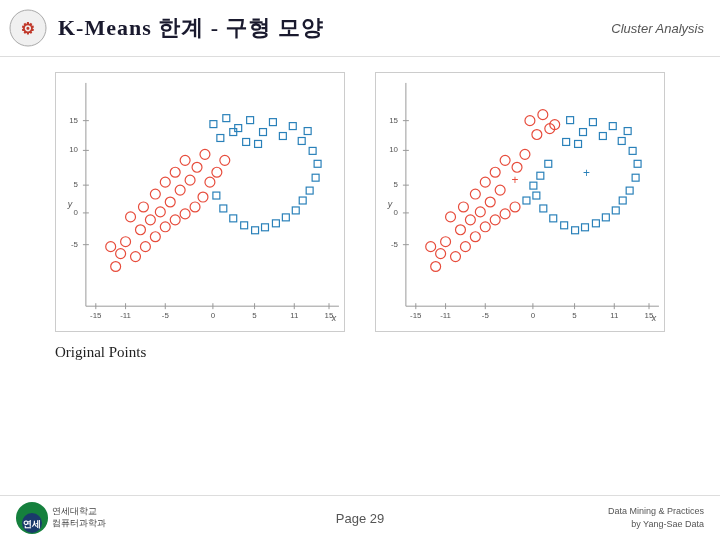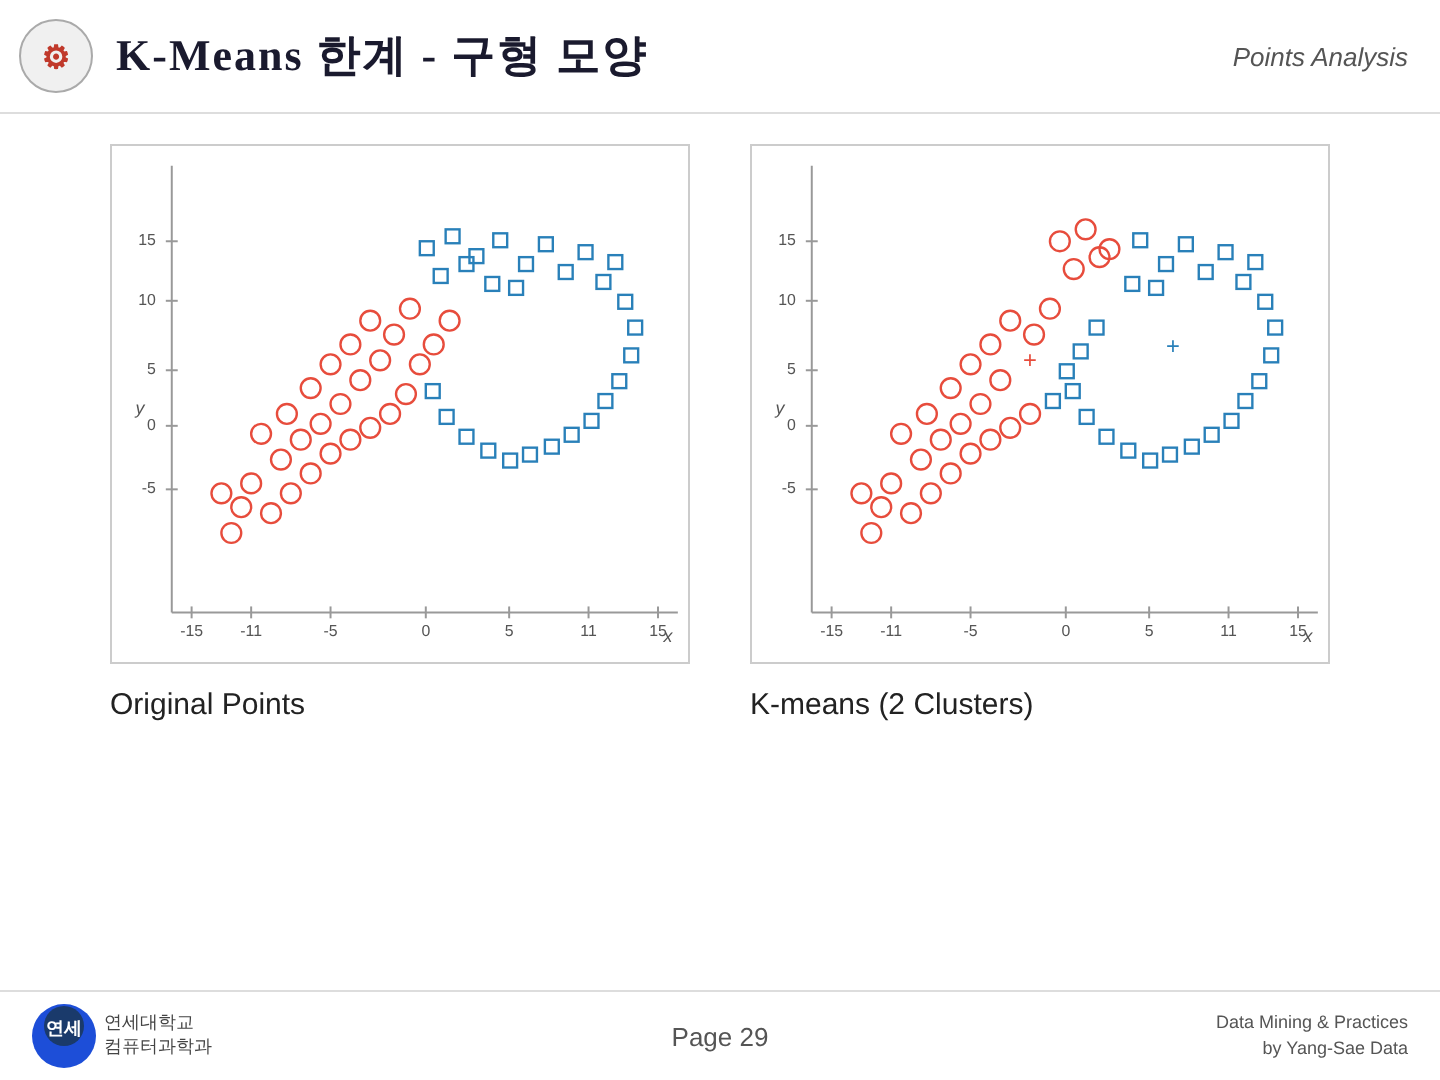--- a/index.html
+++ b/index.html
@@ -74,20 +74,21 @@
       position: relative;
       overflow: hidden;
     }
 
     .chart-label {
       margin-top: 12px;
       font-size: 15px;
       color: #222;
       font-weight: 500;
       text-align: center;
+      font-family: Liberation Serif, serif;
     }
 
     
     .footer {
       position: absolute;
       bottom: 0;
       left: 0;
       right: 0;
       display: flex;
       align-items: center;
@@ -96,24 +97,24 @@
       border-top: 1px solid #ddd;
     }
     .footer-logo {
       display: flex;
       align-items: center;
       gap: 4px;
     }
     .footer-logo-box {
       width: 32px;
       height: 32px;
-      background: #1d4ed8;
+      background: #15803d;
       border-radius: 50%;
       display: flex;
-      align-items: flex-start;
+      align-items: flex-end;
       justify-content: center;
     }
     .footer-logo-text {
       font-size: 9px;
       color: #444;
       line-height: 1.3;
       font-family: Liberation Serif, serif;
     }
     .footer-page {
       font-size: 13px;
@@ -140,21 +141,21 @@
 
 <div class="header">
   <div class="header-left">
 
     <svg class="header-logo" viewBox="0 0 40 40">
       <circle cx="20" cy="20" r="18" fill="#f0f0f0" stroke="#aaa" stroke-width="1"></circle>
       <text x="20" y="26" text-anchor="middle" font-size="16" fill="#c0392b" font-weight="bold">⚙</text>
     </svg>
     <span class="header-title">K-Means 한계 - 구형 모양</span>
   </div>
-  <span class="header-subtitle">Points Analysis</span>
+  <span class="header-subtitle">Cluster Analysis</span>
 </div>
 
 <div class="main-content">
   <div class="charts-row">
 
     <div class="chart-container">
       <div class="chart-box">
         <svg class="scatter" viewBox="0 0 290 260">
 
           <line x1="30" y1="10" x2="30" y2="235" stroke="#999" stroke-width="1"></line>
@@ -346,21 +347,20 @@
           <rect x="155" y="110" width="7" height="7" fill="none" stroke="#2980b9" stroke-width="1.2"></rect>
           <rect x="162" y="100" width="7" height="7" fill="none" stroke="#2980b9" stroke-width="1.2"></rect>
           <rect x="170" y="88" width="7" height="7" fill="none" stroke="#2980b9" stroke-width="1.2"></rect>
           <rect x="188" y="66" width="7" height="7" fill="none" stroke="#2980b9" stroke-width="1.2"></rect>
           <rect x="200" y="68" width="7" height="7" fill="none" stroke="#2980b9" stroke-width="1.2"></rect>
 
           <text x="140" y="112" font-size="12" fill="#e74c3c" text-anchor="middle">+</text>
           <text x="212" y="105" font-size="12" fill="#2980b9" text-anchor="middle">+</text>
         </svg>
       </div>
-      <div class="chart-label">K-means (2 Clusters)</div>
     </div>
 
   </div>
 </div>
 
 <div class="footer">
   <div class="footer-logo">
     <div class="footer-logo-box">
       <svg width="22" height="22" viewBox="0 0 22 22">
         <circle cx="11" cy="11" r="10" fill="#1a3a6b"></circle>

